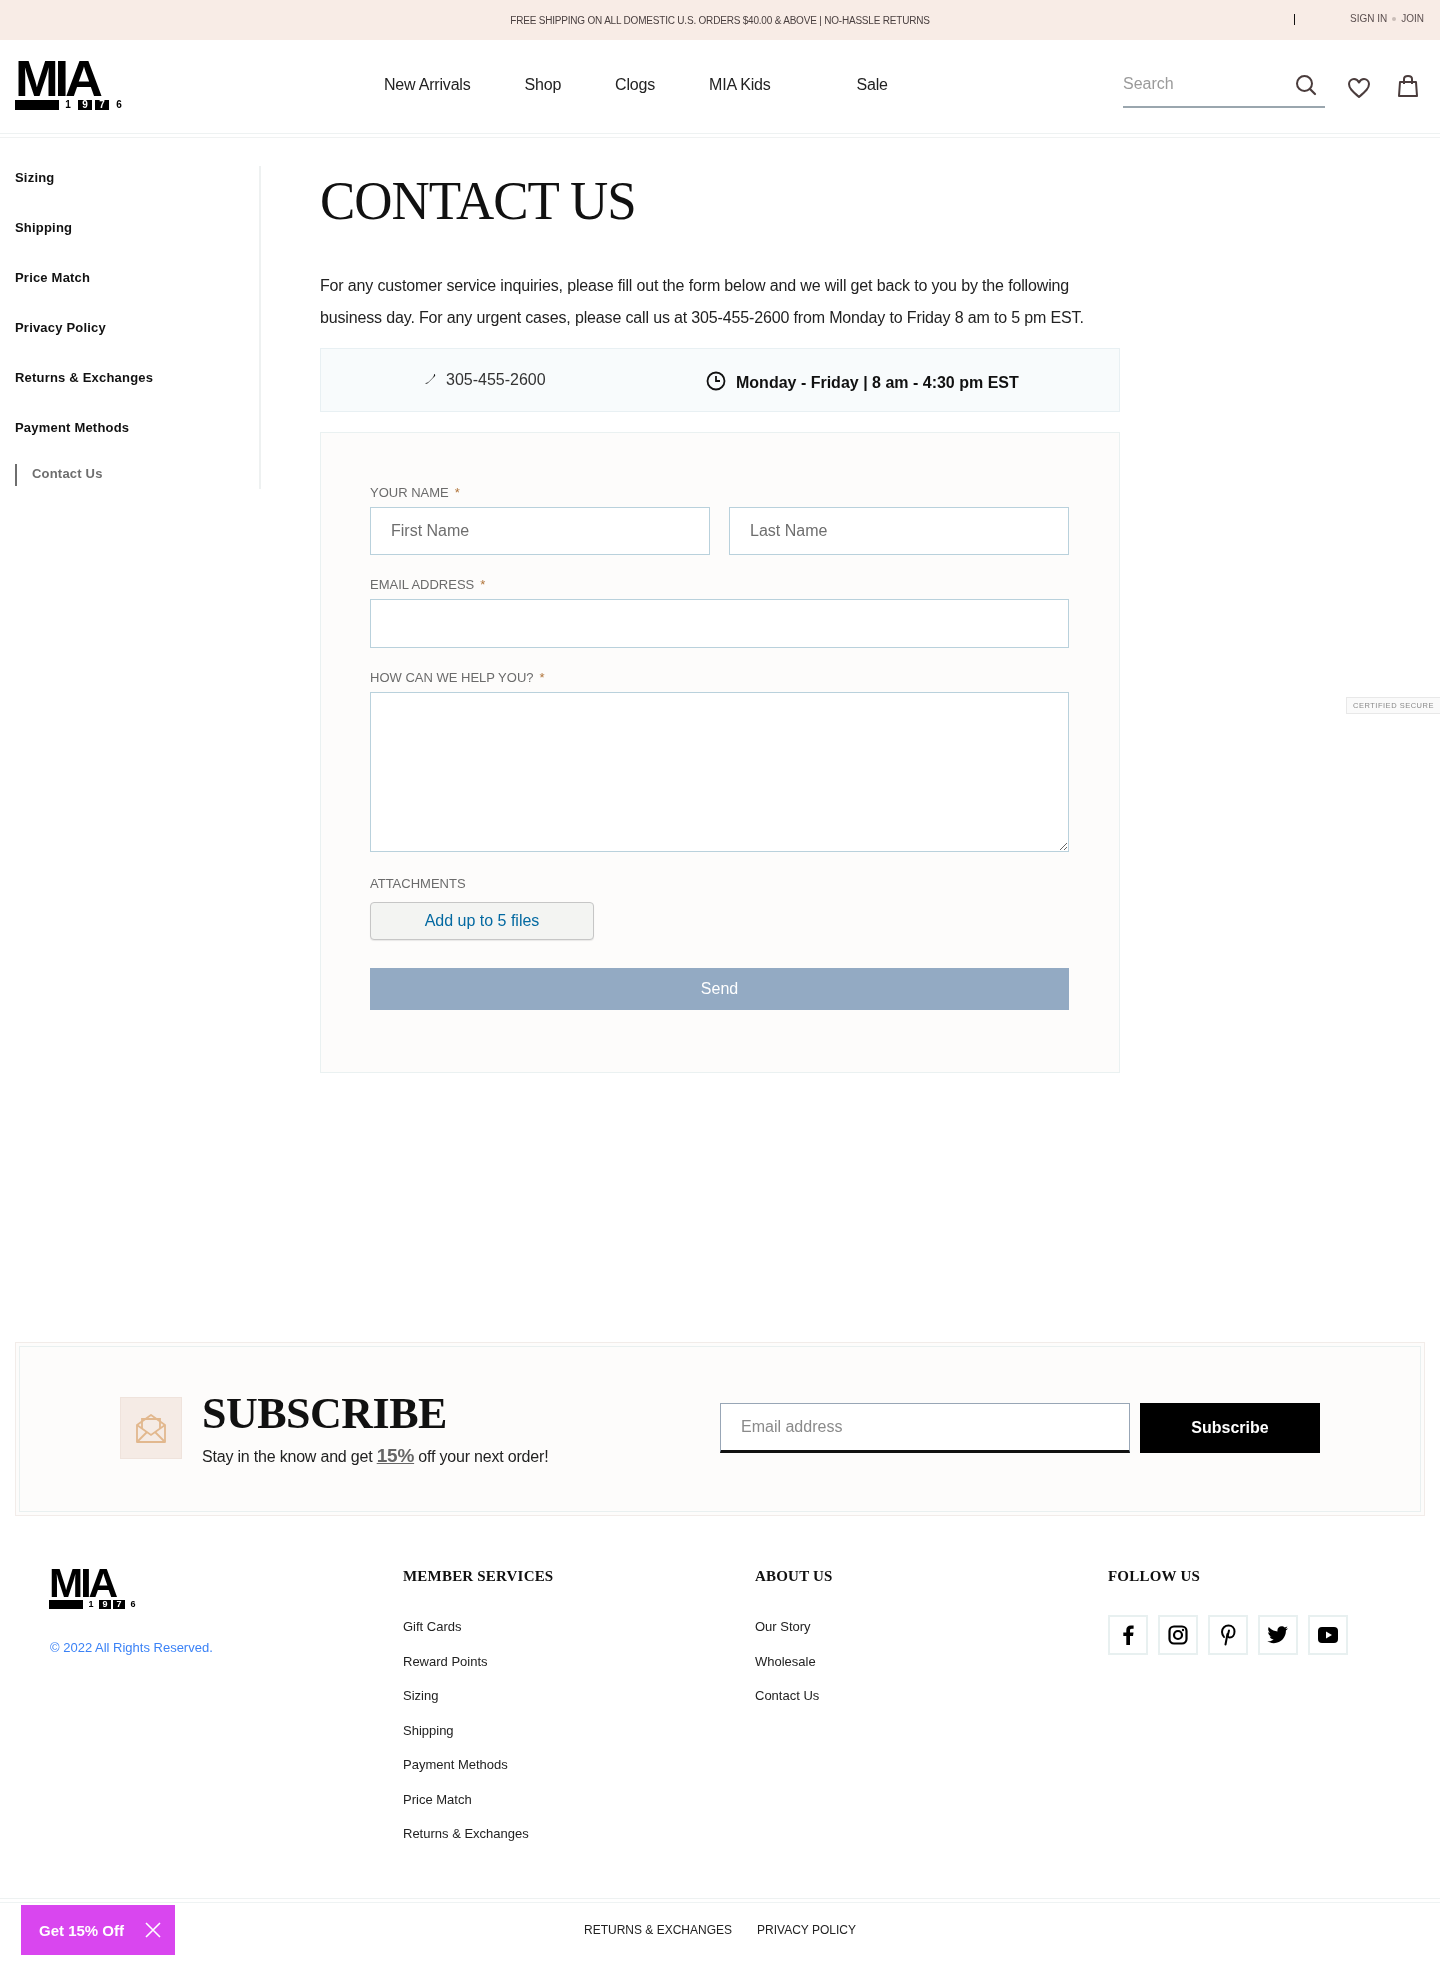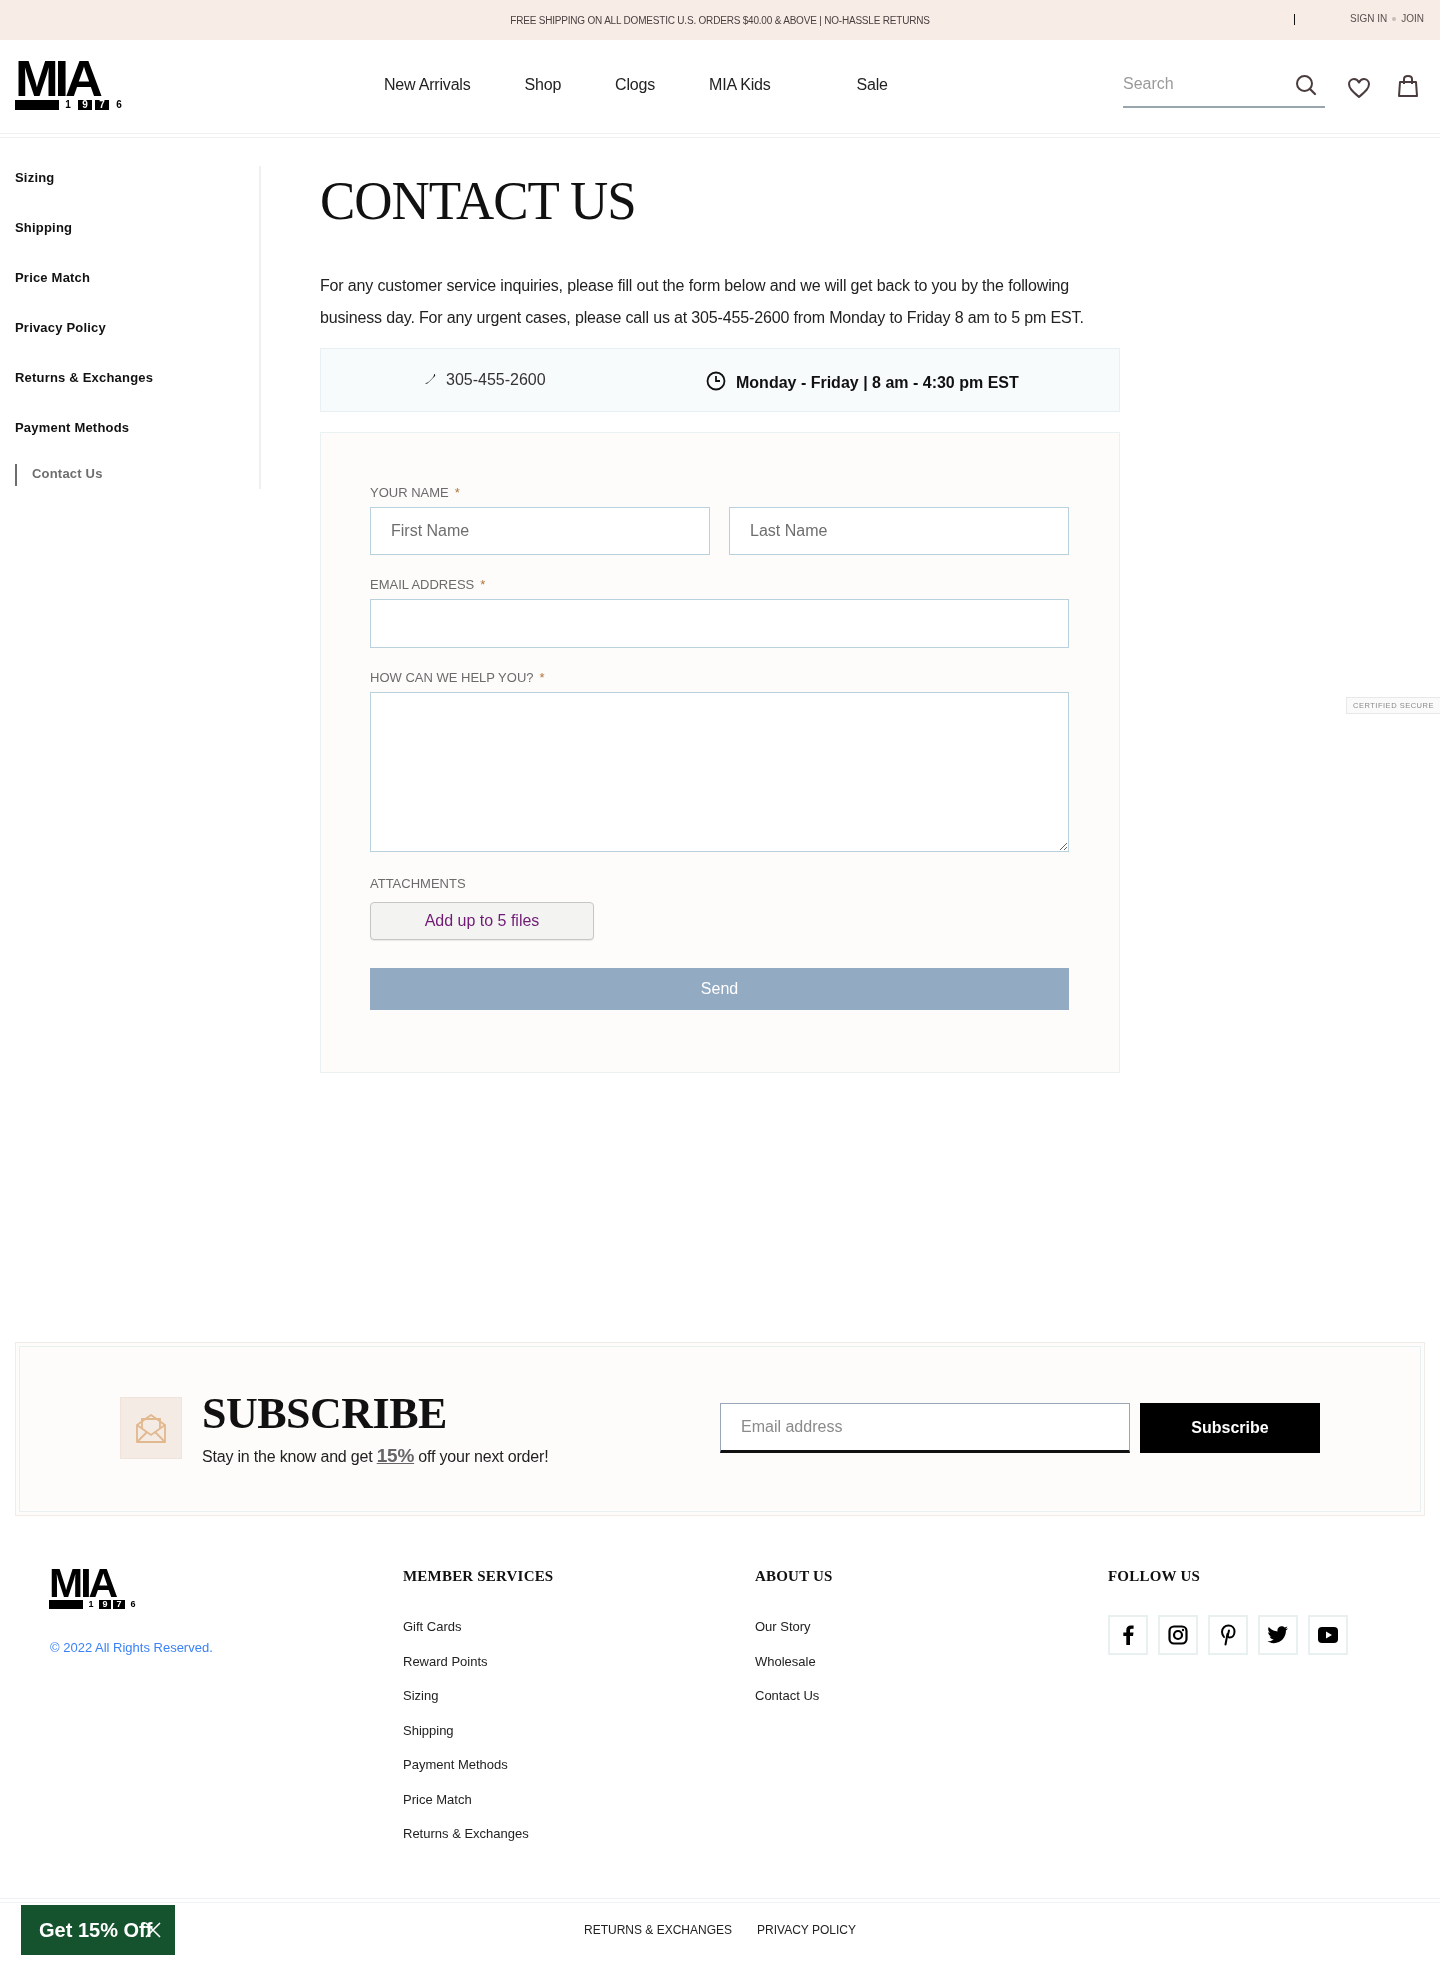--- a/index.html
+++ b/index.html
@@ -48,21 +48,21 @@
   .infobar { margin-top: 14px; height: 64px; border: 1px solid #e8f0f3; background: #f8fbfc; position: relative; }
   .infobar .phone { position: absolute; left: 103px; top: 22px; display: flex; align-items: center; gap: 10px; font-size: 16px; color: #333; }
   .infobar .hours { position: absolute; left: 385px; top: 22px; display: flex; align-items: center; gap: 10px; font-size: 16px; font-weight: bold; color: #111; }
 
   .formbox { margin-top: 20px; border: 1px solid #eaf1f1; background: #fdfcfb; height: 641px; position: relative; }
   .flabel { position: absolute; left: 49px; font-size: 13px; color: #6b6b6b; letter-spacing: 0; text-transform: uppercase; }
   .flabel .req { color: #b1753b; margin-left: 6px; }
   .finput { position: absolute; border: 1px solid #b9d1dc; background: #fff; height: 48px; font-size: 16px; padding: 0 20px; color: #333; font-family: "Liberation Sans", sans-serif; outline: none; }
   .finput::placeholder { color: #6e6e6e; }
   textarea.finput { resize: both; padding: 12px 20px; }
-  .attach-btn { position: absolute; left: 49px; top: 469px; width: 224px; height: 38px; border: 1px solid #c6c6c6; border-radius: 4px; background: #f3f4f2; font-size: 16px; color: #701a75; text-align: center; line-height: 36px; cursor: pointer; box-shadow: 0 1px 1px rgba(0,0,0,0.08); }
+  .attach-btn { position: absolute; left: 49px; top: 469px; width: 224px; height: 38px; border: 1px solid #c6c6c6; border-radius: 4px; background: #f3f4f2; font-size: 16px; color: #0369a1; text-align: center; line-height: 36px; cursor: pointer; box-shadow: 0 1px 1px rgba(0,0,0,0.08); }
   .send-btn { position: absolute; left: 49px; top: 535px; width: 699px; height: 42px; background: #93aac3; color: #fff; font-size: 16px; text-align: center; line-height: 42px; cursor: pointer; border: none; }
 
   .secure { position: absolute; left: 1346px; top: 697px; width: 94px; height: 17px; background: #fafafa; border: 1px solid #e8e8e8; border-right: none; font-size: 7.5px; letter-spacing: 0.5px; color: #8a8a8a; text-align: center; line-height: 15px; }
 
   
   .subscribe { position: absolute; left: 15px; top: 1342px; width: 1410px; height: 174px; border: 1px solid #f2ece9; background: #fdfcfb; }
   .subscribe .inner { position: absolute; inset: 3px; border: 1px solid #e9f0f0; }
   .sub-icon { position: absolute; left: 104px; top: 54px; width: 62px; height: 62px; background: #f5ebe5; border: 1px solid #efe3dc; display: flex; align-items: center; justify-content: center; }
   .sub-title { position: absolute; left: 186px; top: 46px; font-family: "Liberation Serif", serif; font-size: 44px; color: #111; letter-spacing: -0.5px; line-height: 50px; }
   .sub-text { position: absolute; left: 186px; top: 102px; font-size: 16px; color: #222; letter-spacing: -0.2px; }
@@ -82,21 +82,21 @@
   .copyright { position: absolute; left: 50px; top: 100px; font-size: 13px; color: #3b82f6; }
   .fcol { position: absolute; top: 28px; }
   .fcol h4 { font-family: "Liberation Serif", serif; font-weight: bold; font-size: 15px; letter-spacing: 0.2px; color: #111; margin-bottom: 34px; text-transform: uppercase; }
   .fcol a { display: block; font-size: 13px; color: #222; text-decoration: none; height: 34.5px; cursor: pointer; }
   .socials { display: flex; gap: 10px; margin-top: -4px; }
   .socials .s { width: 40px; height: 40px; border: 2px solid #e8f0f0; display: flex; align-items: center; justify-content: center; cursor: pointer; }
 
   
   .bottombar { position: absolute; left: 0; top: 1898px; width: 1440px; height: 78px; border-top: 1px solid #edf1f1; }
   .bottombar .rule { position: absolute; left: 0; right: 0; top: 3px; height: 1px; background: #eef3f3; }
-  .promo { position: absolute; left: 21px; top: 6px; width: 154px; height: 50px; background: #14532d; color: #fff; font-weight: bold; font-size: 20px; display: flex; align-items: center; padding-left: 18px; cursor: pointer; }
+  .promo { position: absolute; left: 21px; top: 6px; width: 154px; height: 50px; background: #d946ef; color: #fff; font-weight: bold; font-size: 15px; display: flex; align-items: center; padding-left: 18px; cursor: pointer; }
   .promo .x { position: absolute; right: 12px; top: 15px; width: 20px; height: 20px; cursor: pointer; }
   .blinks { position: absolute; left: 584px; top: 24px; display: flex; gap: 25px; }
   .blinks a { font-size: 12px; color: #222; text-decoration: none; cursor: pointer; text-transform: uppercase; }
 </style>
 </head>
 <body>
 
 <div class="announce">
   <span class="msg">FREE SHIPPING ON ALL DOMESTIC U.S. ORDERS $40.00 &amp; ABOVE | NO-HASSLE RETURNS</span>
   <span class="divider"></span>

